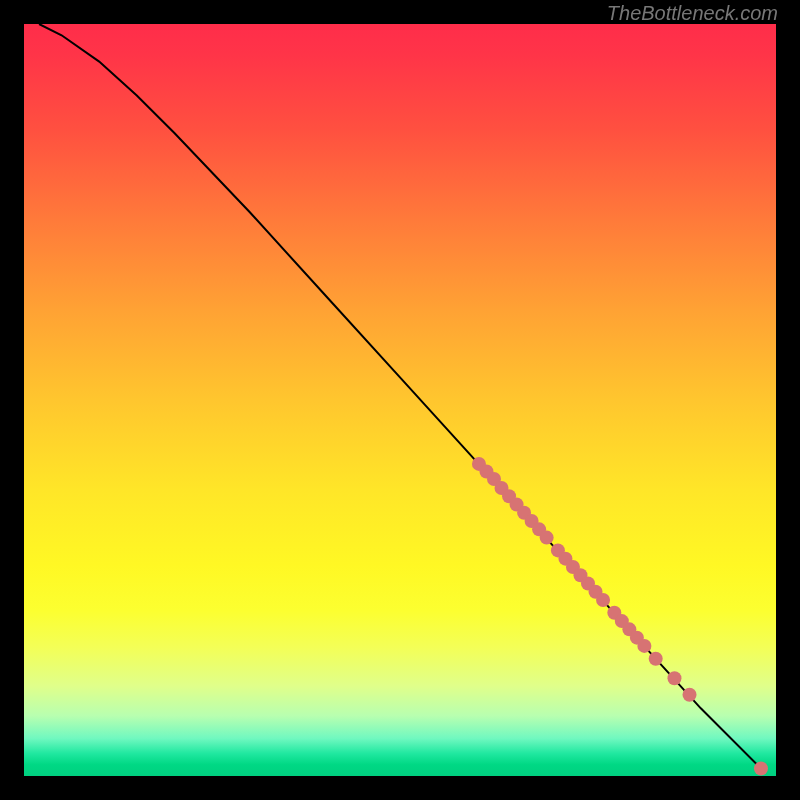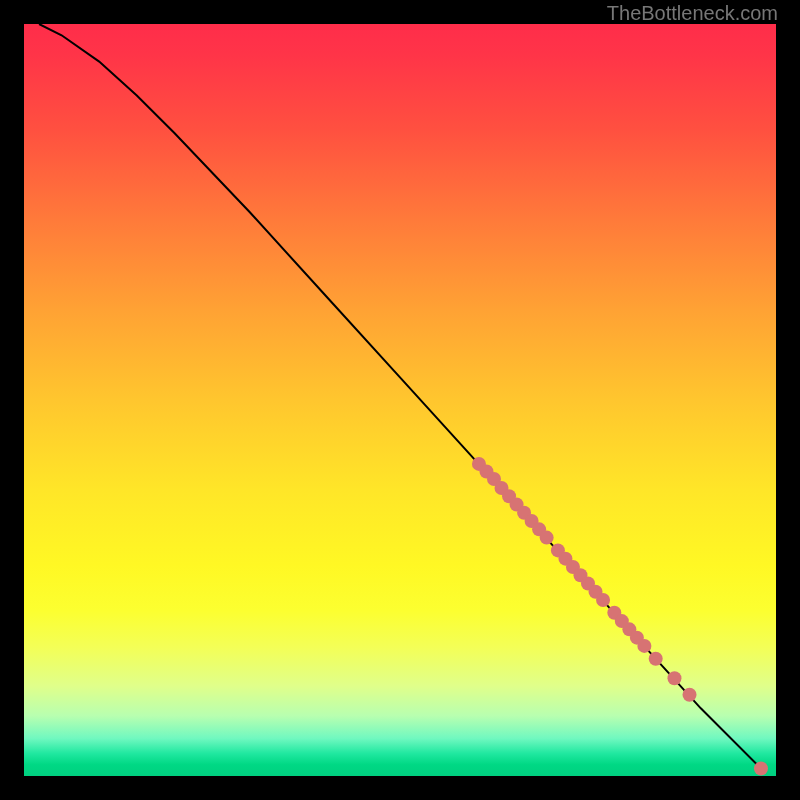--- a/index.html
+++ b/index.html
@@ -12,20 +12,21 @@
     overflow: hidden;
   }
   .watermark {
     position: absolute;
     top: 2px;
     right: 22px;
     color: #777;
     font-size: 20px;
     font-weight: 500;
     z-index: 10;
+    font-style: italic;
   }
   .plot-area {
     position: absolute;
     left: 24px;
     top: 24px;
     width: 752px;
     height: 752px;
   }
   .gradient-bg {
     position: absolute;

